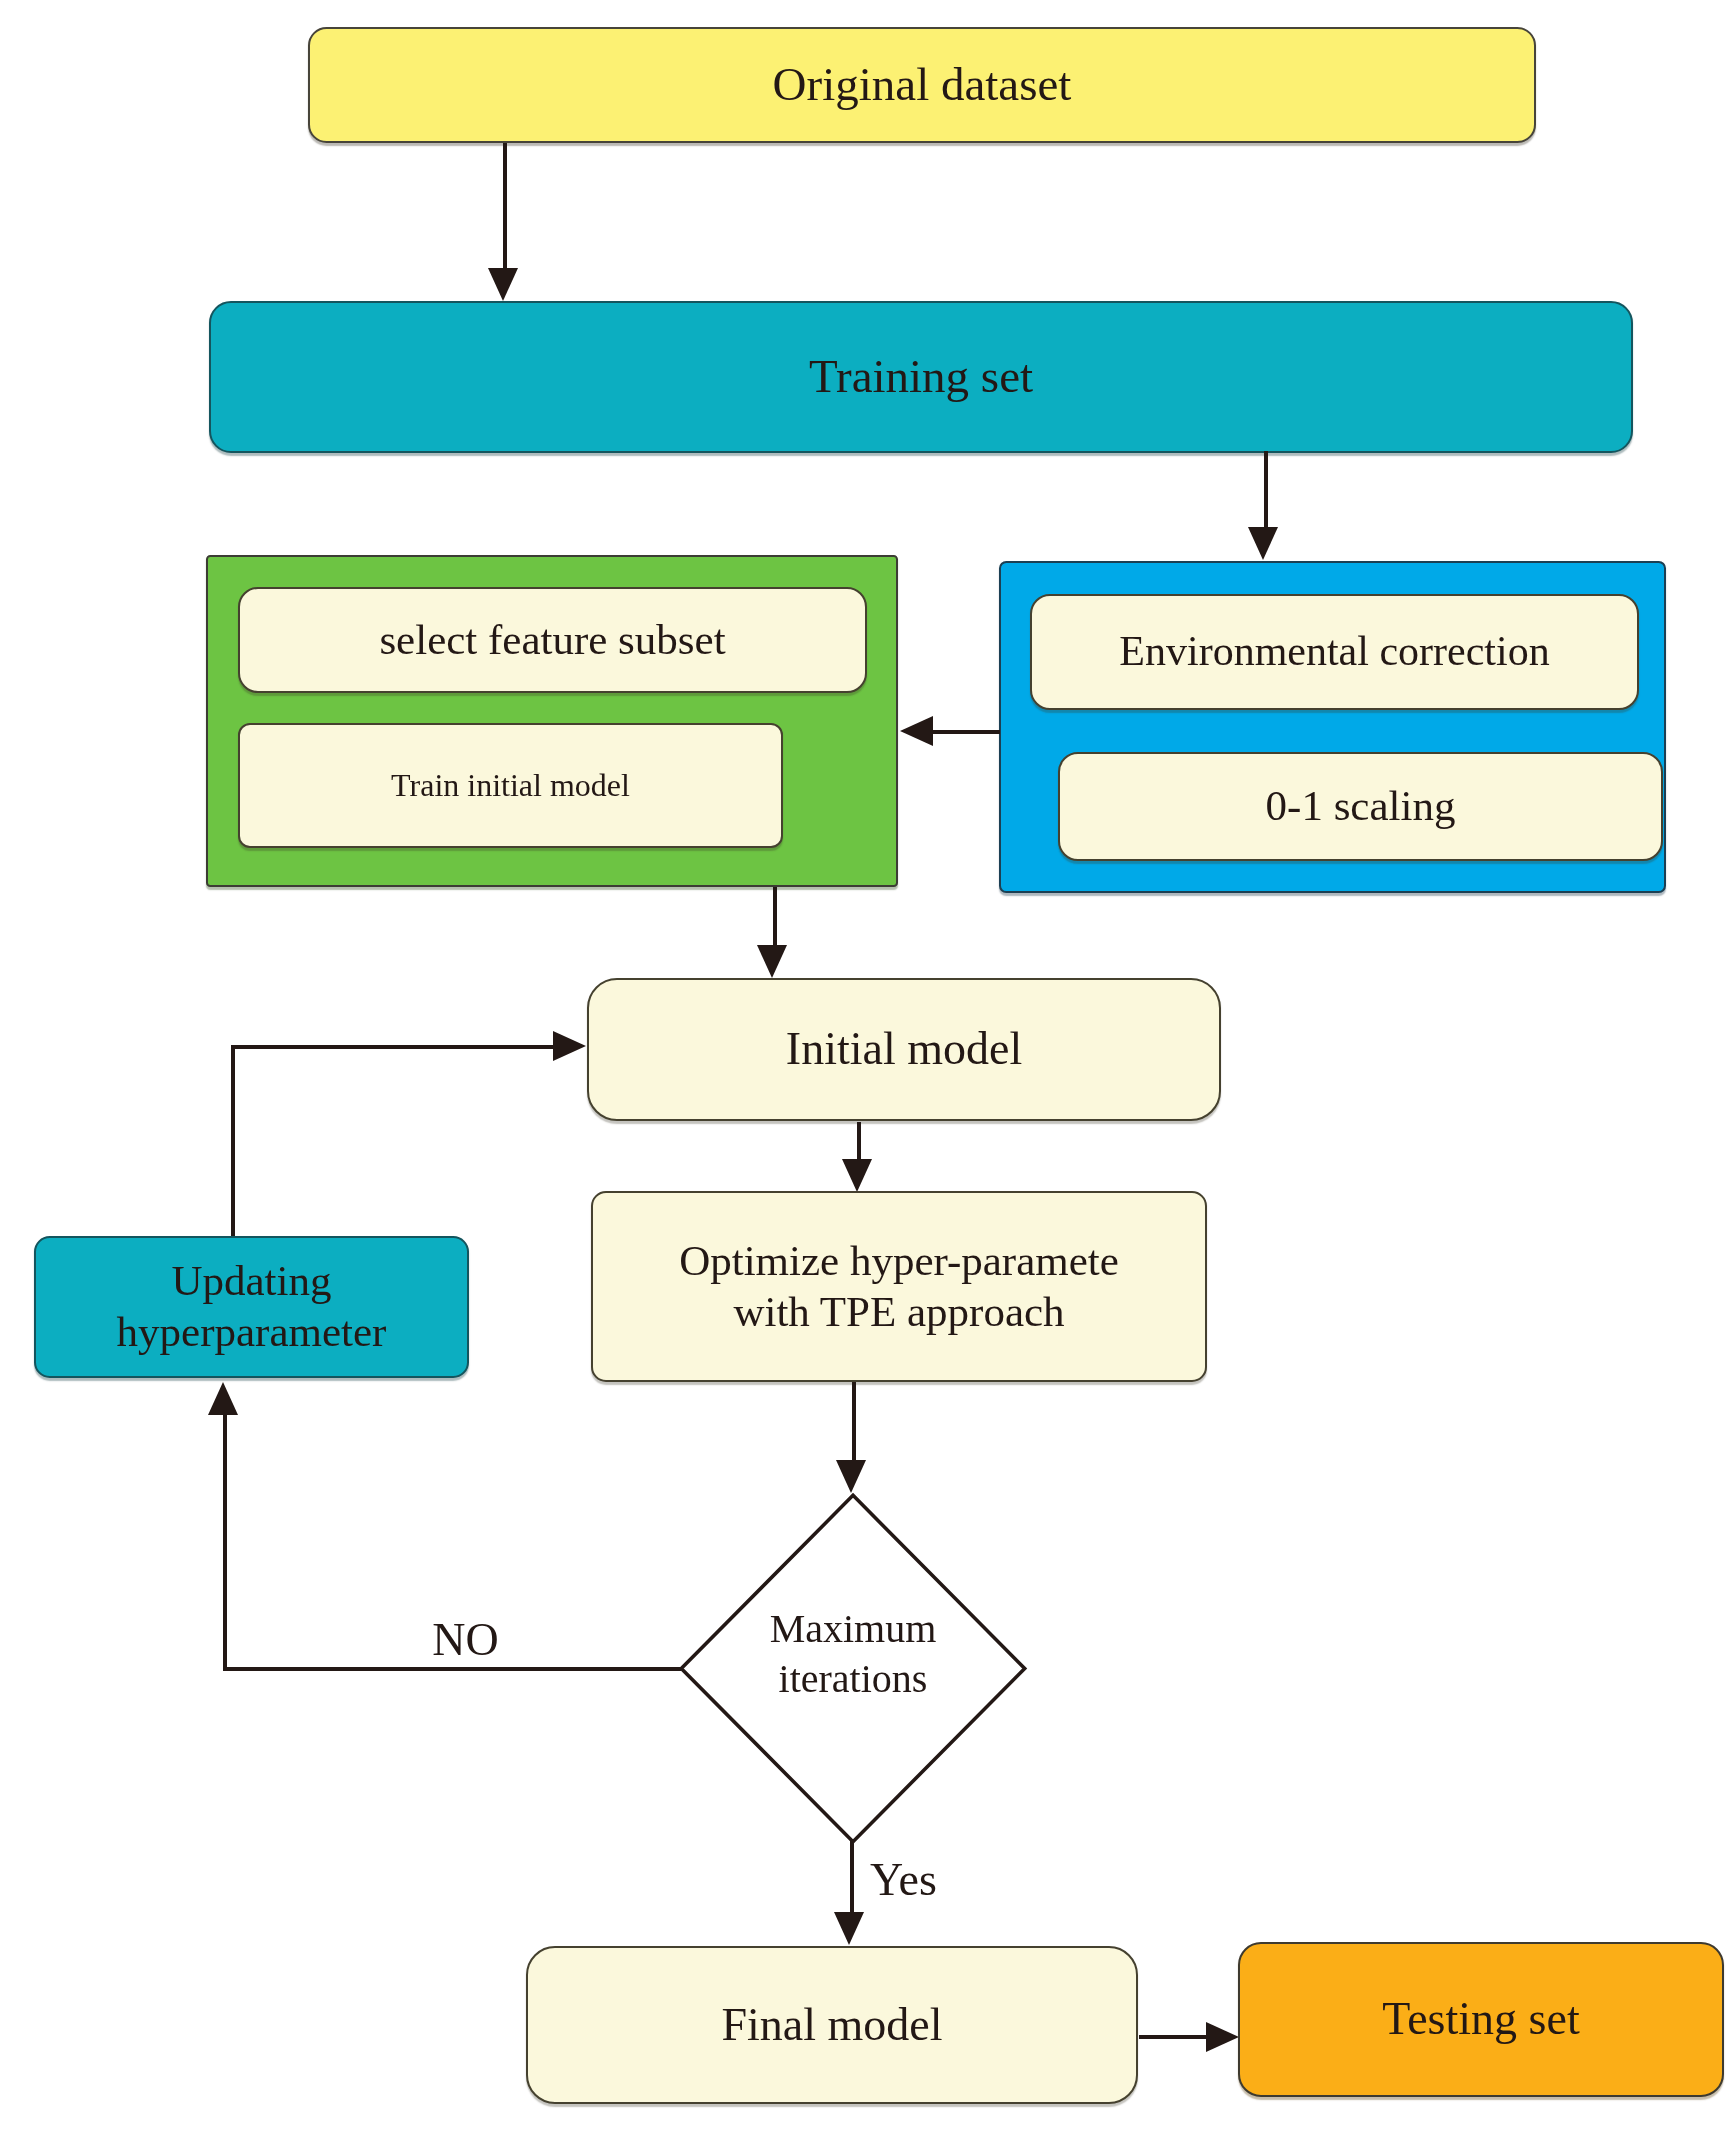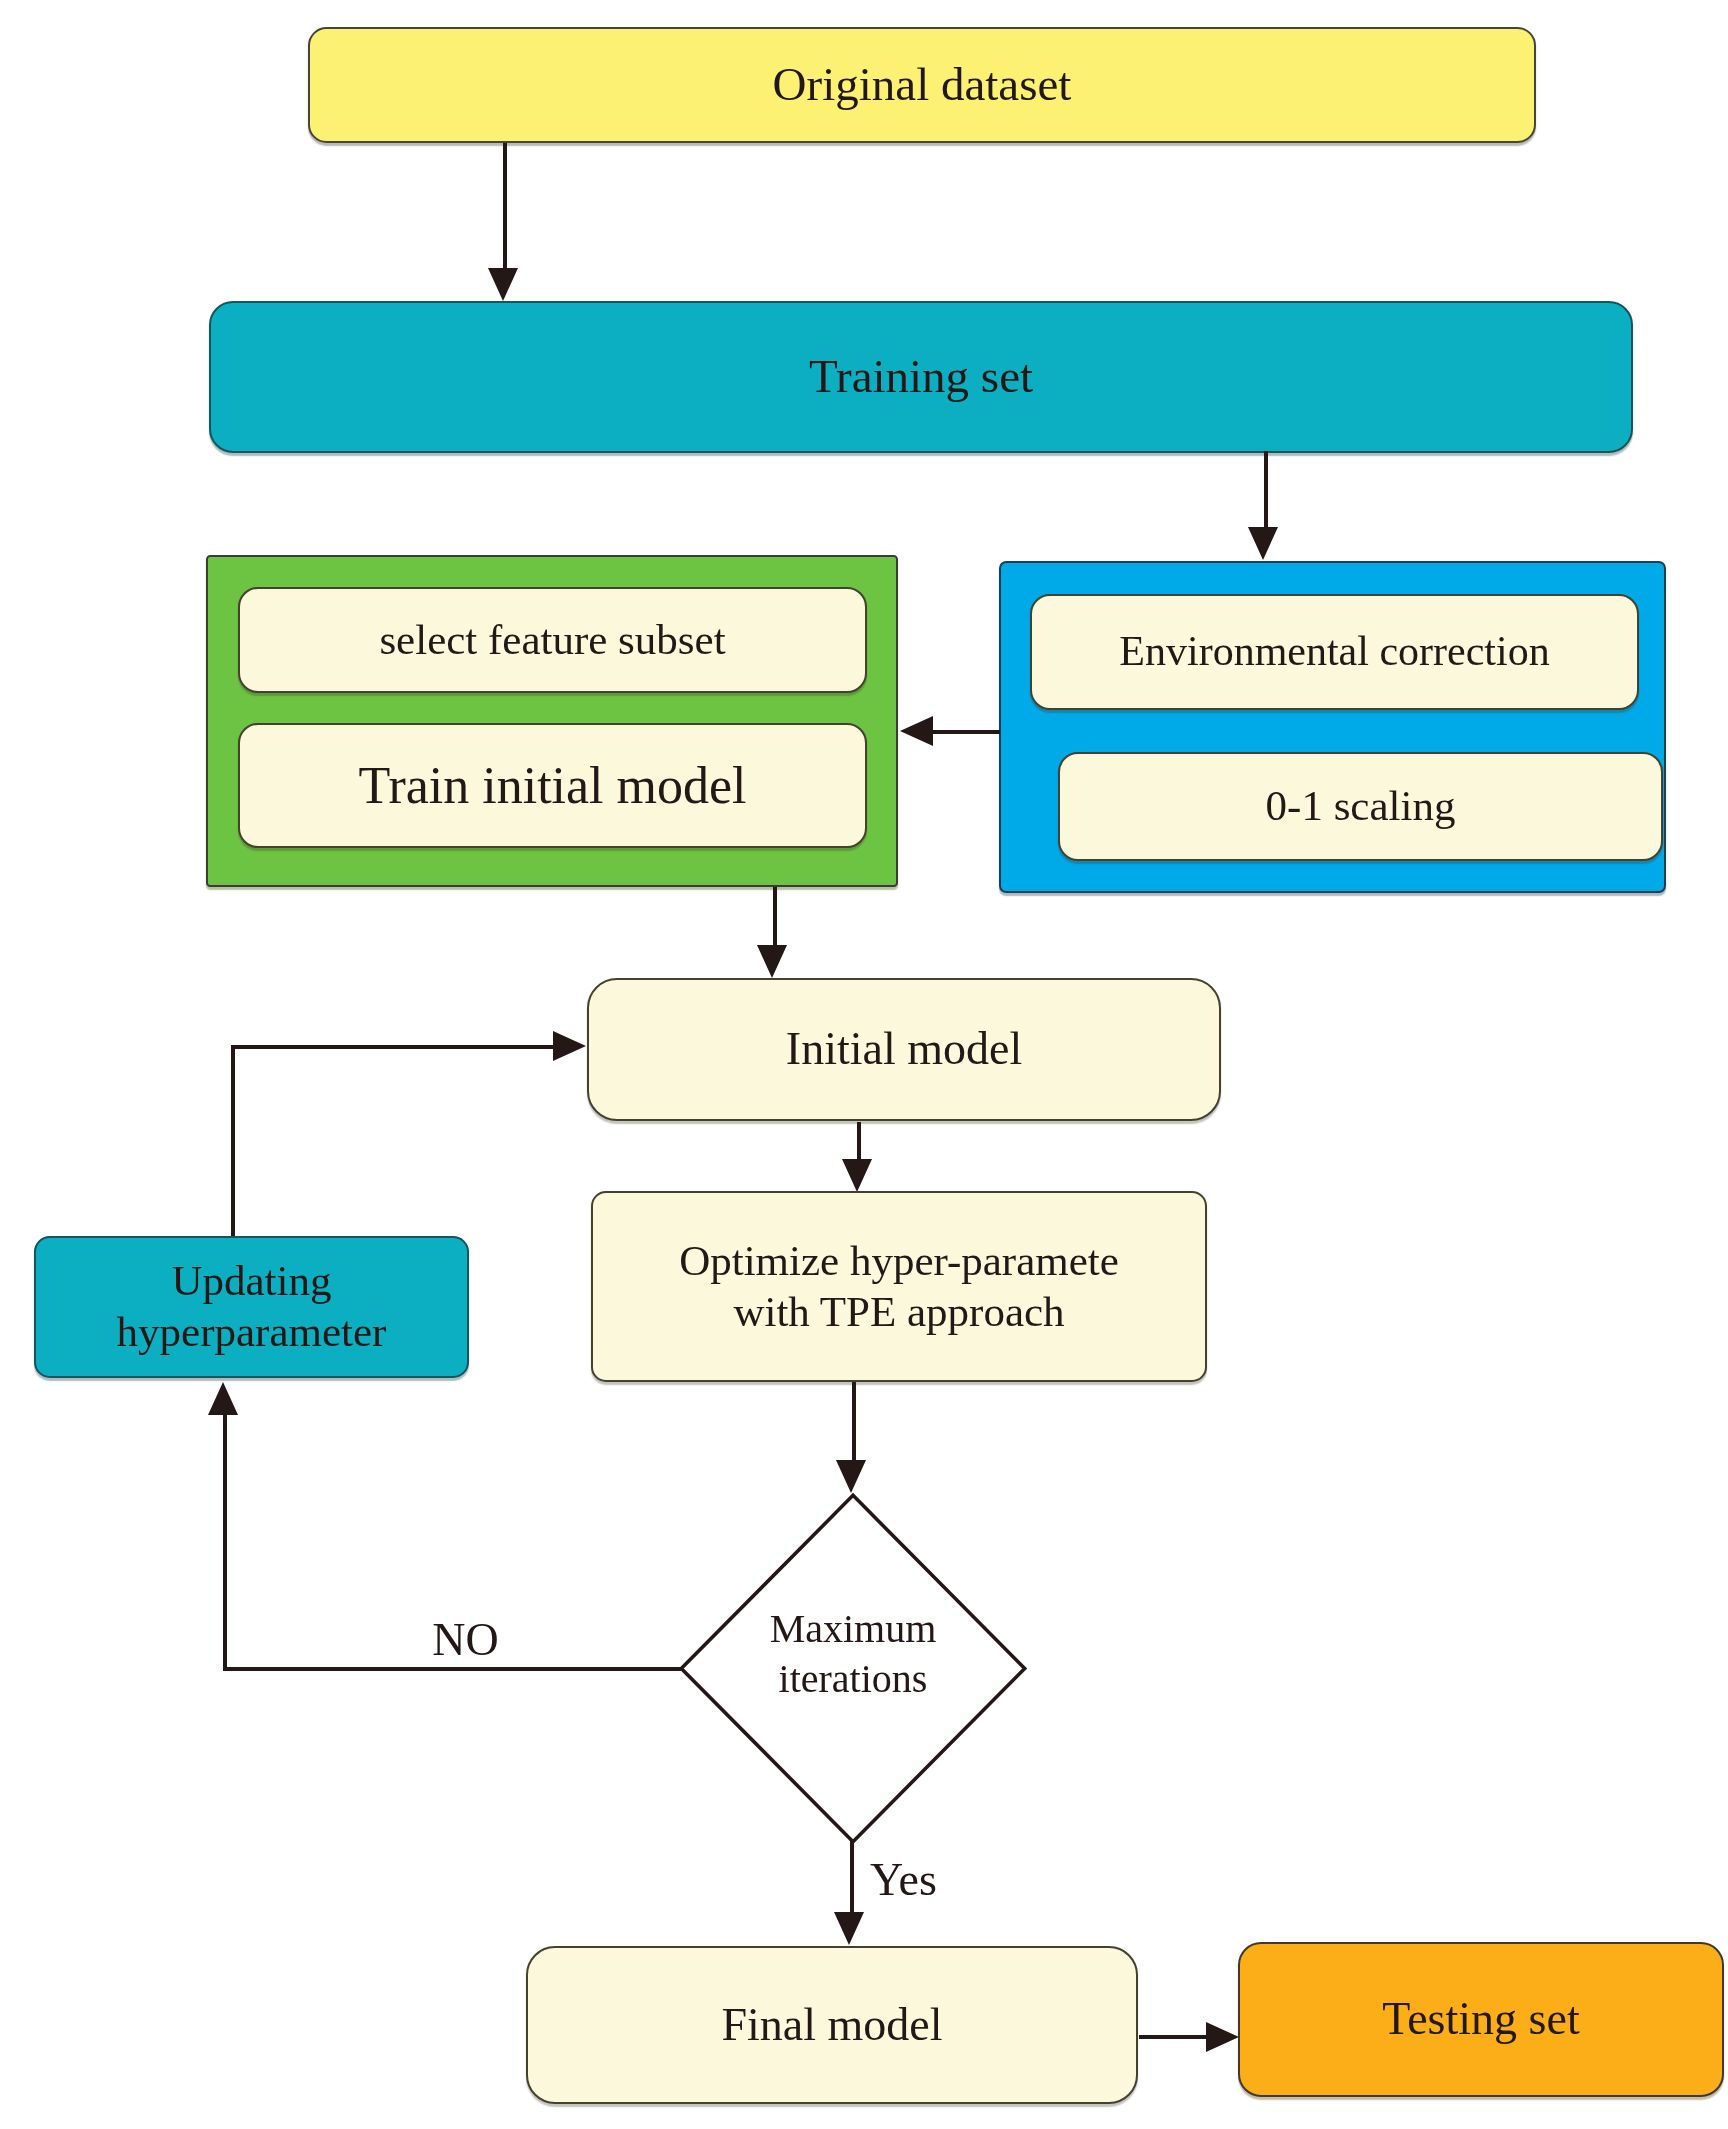--- a/index.html
+++ b/index.html
@@ -42,40 +42,40 @@
 
 <div class="canvas">
 
   <div class="node yellow" style="left:308px;top:27px;width:1228px;height:116px;font-size:47px;">
     <span>Original dataset</span>
   </div>
 
   <div class="vline" style="left:503px;top:143px;height:126px;"></div>
   <div class="ah ah-down" style="left:488px;top:268px;"></div>
 
-  <div class="node teal" style="left:209px;top:301px;width:1424px;height:152px;font-size:47px;">
+  <div class="node teal" style="left:209px;top:301px;width:1424px;height:152px;font-size:47px;border-radius:22px;">
     <span>Training set</span>
   </div>
 
   <div class="vline" style="left:1264px;top:451px;height:76px;"></div>
   <div class="ah ah-down" style="left:1248px;top:527px;"></div>
 
   <div class="node bluegroup" style="left:999px;top:561px;width:667px;height:332px;"></div>
   <div class="node cream" style="left:1030px;top:594px;width:609px;height:116px;font-size:42px;">
     <span>Environmental correction</span>
   </div>
   <div class="node cream" style="left:1030px;top:752px;width:605px;height:109px;font-size:43px;margin-left:28px;">
     <span>0-1 scaling</span>
   </div>
 
   <div class="node greengroup" style="left:206px;top:555px;width:692px;height:332px;"></div>
   <div class="node cream" style="left:238px;top:587px;width:629px;height:106px;font-size:43px;">
     <span>select feature subset</span>
   </div>
-  <div class="node cream" style="left:238px;top:723px;width:629px;height:125px;font-size:52px;">
+  <div class="node cream" style="left:238px;top:723px;width:545px;height:125px;font-size:32px;border-radius:12px;">
     <span>Train initial model</span>
   </div>
 
   <div class="hline" style="left:932px;top:730px;width:68px;"></div>
   <div class="ah ah-left" style="left:900px;top:716px;"></div>
 
   <div class="vline" style="left:773px;top:887px;height:60px;"></div>
   <div class="ah ah-down" style="left:757px;top:945px;"></div>
 
   <div class="node cream" style="left:587px;top:978px;width:634px;height:143px;font-size:46px;border-radius:30px;">

